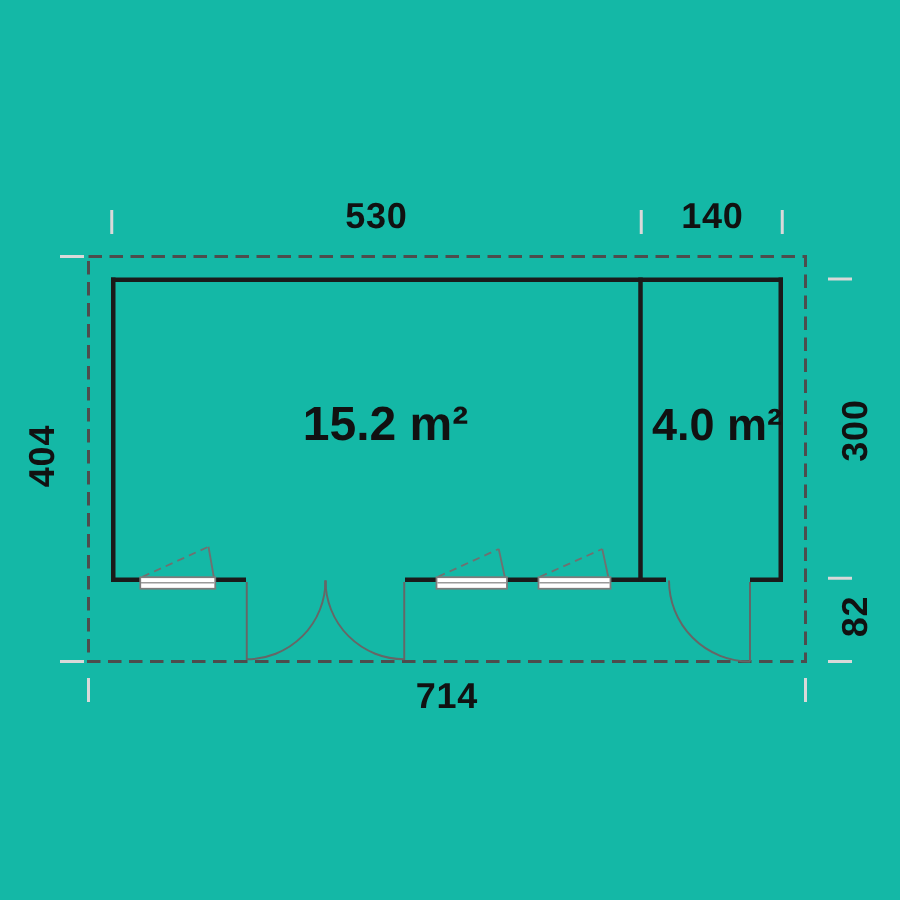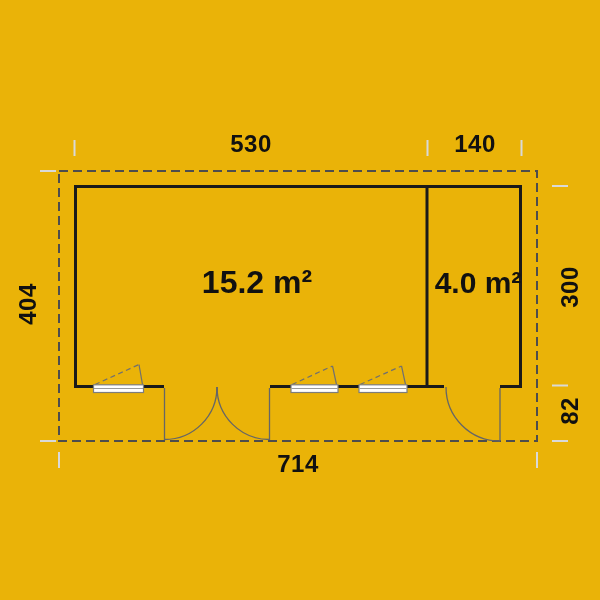--- a/index.html
+++ b/index.html
@@ -1,16 +1,16 @@
 <!DOCTYPE html>
 <html><head>
 <meta charset="utf-8">
 <style>
   html,body{margin:0;padding:0;background:#ffffff;}
-  #canvas{position:relative;width:600px;height:600px;background:#eab308;overflow:hidden;
+  #canvas{position:relative;width:600px;height:600px;background:#14b8a6;overflow:hidden;
           font-family:"Liberation Sans", sans-serif;}
   svg{display:block;}
   text{font-family:"Liberation Sans", sans-serif;font-weight:bold;fill:#111111;}
   .dim{font-size:24px;letter-spacing:0.5px;}
   .area-lg{font-size:32px;}
   .area-sm{font-size:30px;}
   .wall{stroke:#1a1a1a;stroke-width:3;fill:none;}
   .roofline{stroke:#4d4d4d;stroke-width:2;fill:none;stroke-dasharray:9 5;}
   .thin{stroke:#666666;stroke-width:1.3;fill:none;}
   .winframe{stroke:#7d7d7d;stroke-width:1.2;fill:#ffffff;}

